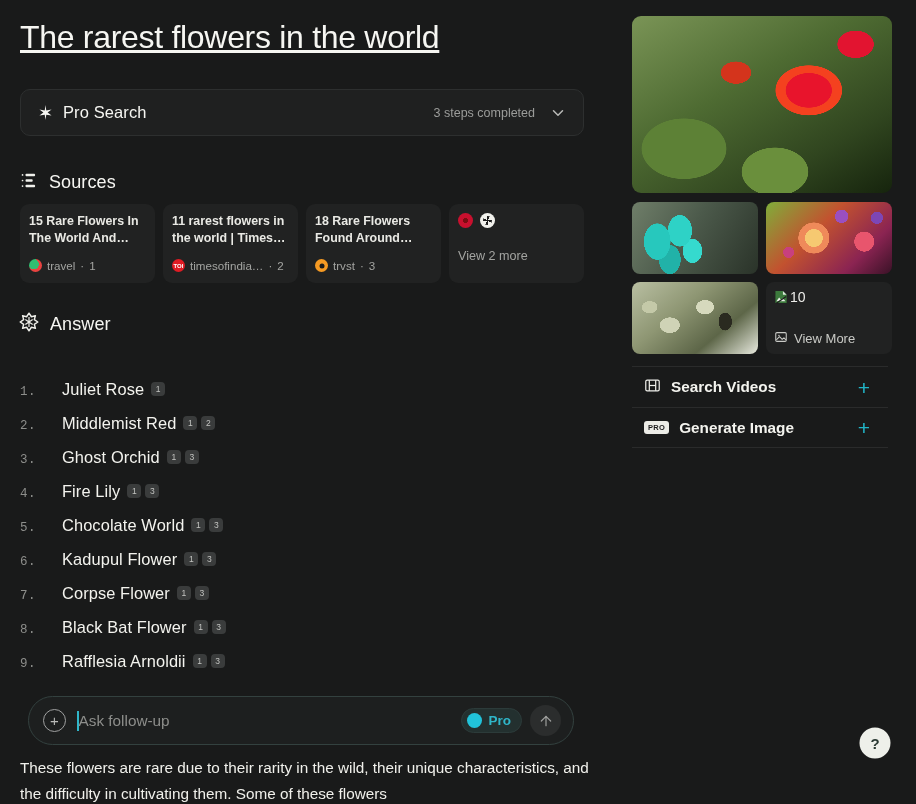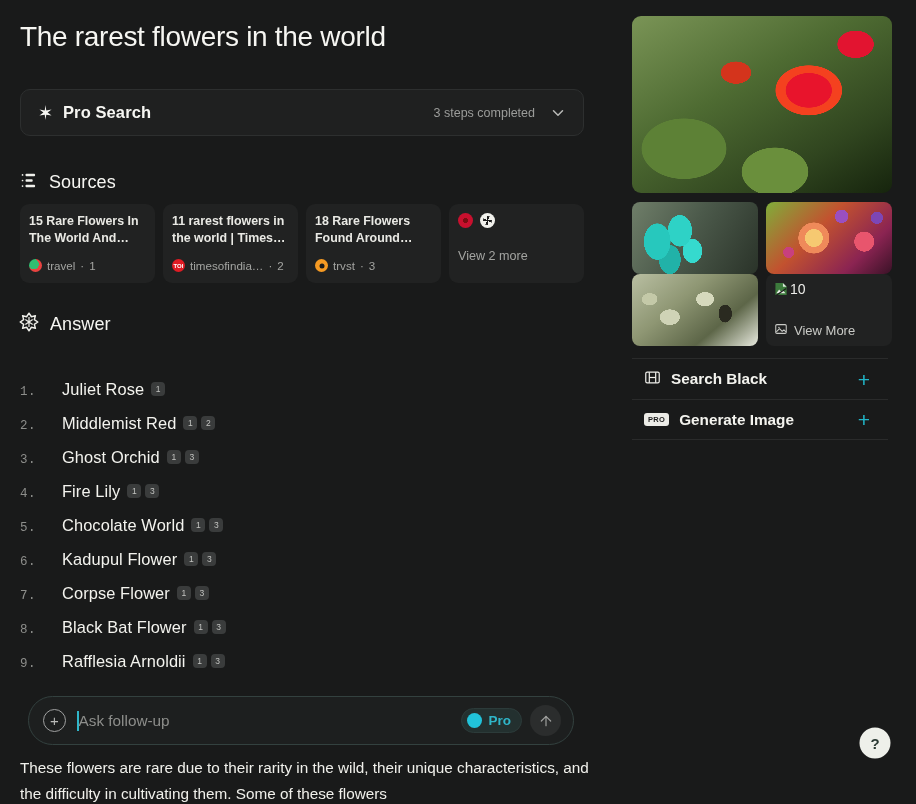--- a/index.html
+++ b/index.html
@@ -10,34 +10,34 @@
     overflow: hidden;
     color: #f3f3ee;
   }
   .page { position: relative; width: 916px; height: 804px; }
 
   
   .left { position: absolute; left: 0; top: 0; width: 620px; height: 804px; }
 
   .page-title {
     position: absolute; left: 20px; top: 18px;
-    font-size: 28px; line-height: 38px; font-weight: 400;
-    letter-spacing: -0.3px; color: #f6f6f2;
+    font-size: 32px; line-height: 38px; font-weight: 400;
+    letter-spacing: -0.3px; color: #f6f6f2; text-decoration: underline;
   }
 
   
   .prosearch {
     position: absolute; left: 20px; top: 89px;
     width: 564px; height: 47px;
     border: 1px solid #2d2f2f; border-radius: 10px;
     background: #1f2020;
     display: flex; align-items: center; padding: 0 16px;
   }
   .prosearch .ps-left { display: flex; align-items: center; gap: 9px; flex: 1; }
-  .ps-label { font-size: 16.5px; font-weight: 700; color: #f6f6f2; letter-spacing: .1px; }
+  .ps-label { font-size: 16.5px; font-weight: 400; color: #f6f6f2; letter-spacing: .1px; }
   .ps-steps { font-size: 12.5px; color: #9b9c9a; margin-right: 14px; }
   .chev { width: 18px; height: 18px; color: #b9bab7; }
 
   .sparkle { width: 17px; height: 17px; color: #f6f6f2; }
 
   
   .sec-head {
     position: absolute; display: flex; align-items: center; gap: 10px;
   }
   .sec-head .sec-title { font-size: 18px; font-weight: 400; color: #f6f6f2; letter-spacing: .1px; }
@@ -147,21 +147,21 @@
   
   .right { position: absolute; left: 632px; top: 16px; width: 260px; }
 
   .hero {
     width: 260px; height: 177px; border-radius: 9px; overflow: hidden;
     position: relative; background: #2b3a22;
   }
   .thumbs { display: flex; gap: 8px; margin-top: 9px; }
   .thumb { width: 126px; height: 72px; border-radius: 8px; overflow: hidden; position: relative; }
 
-  .lastrow { display: flex; gap: 8px; }
+  .lastrow { display: flex; gap: 8px; margin-top: 8px; }
   .thumb2 { width: 126px; height: 72px; border-radius: 8px; overflow: hidden; position: relative; background:#6d6a58; }
   .viewmore-card {
     width: 126px; height: 72px; border-radius: 8px; background: #212222;
     padding: 7px 8px; display: flex; flex-direction: column; justify-content: space-between;
   }
   .broken {
     display: flex; align-items: center; gap: 1px;
     font-size: 14px; color: #ededea;
   }
   .broken-glyph { width: 15px; height: 16px; position: relative; display:inline-block; }
@@ -446,21 +446,21 @@
     <div class="action-list">
       <div class="action">
         <span>
           <svg viewBox="0 0 24 24" width="17" height="17" fill="none" stroke="#f0f0eb" stroke-width="1.7">
             <rect x="2.5" y="4.5" width="19" height="15" rx="2"></rect>
             <line x1="7.5" y1="4.5" x2="7.5" y2="19.5"></line>
             <line x1="16.5" y1="4.5" x2="16.5" y2="19.5"></line>
             <line x1="7.5" y1="12" x2="16.5" y2="12"></line>
           </svg>
         </span>
-        <span class="act-label">Search Black</span>
+        <span class="act-label">Search Videos</span>
         <span class="act-plus">+</span>
       </div>
       <div class="action">
         <span class="pro-badge">PRO</span>
         <span class="act-label">Generate Image</span>
         <span class="act-plus">+</span>
       </div>
     </div>
   </div>
 

